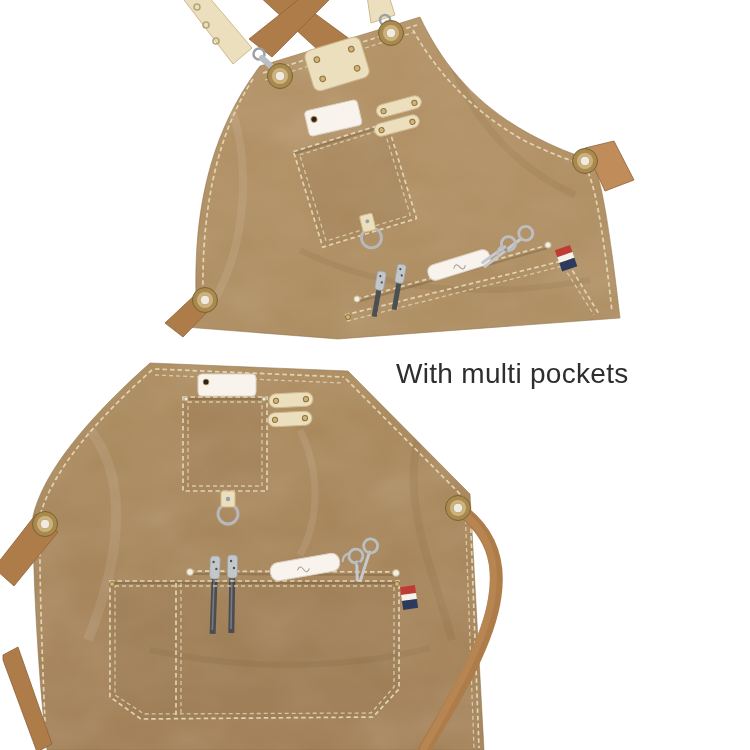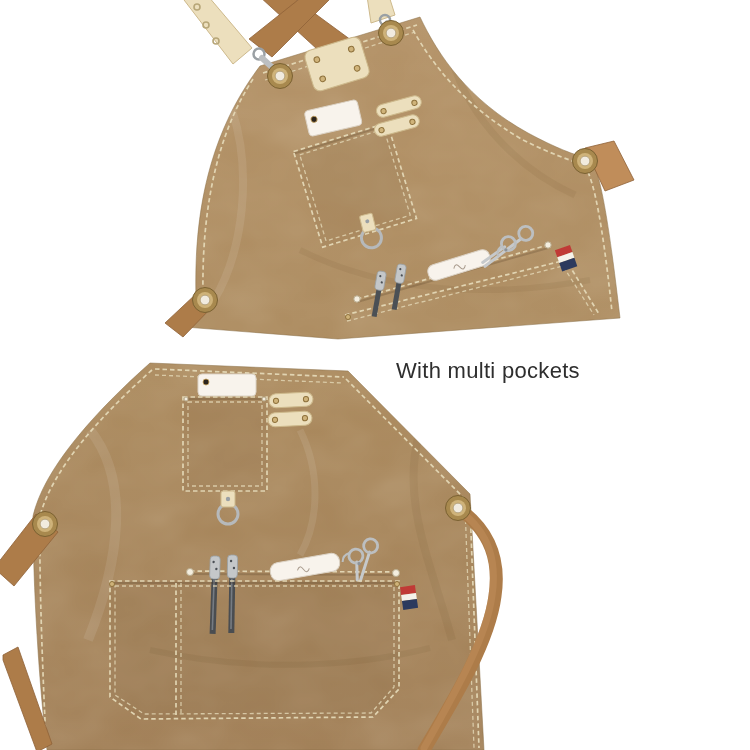--- a/index.html
+++ b/index.html
@@ -6,21 +6,21 @@
     --bg:#ffffff; --canvas:#ab8a5e; --canvas-hi:#b39166; --canvas-lo:#a17f57;
     --stitch:#e4d8b6; --strap:#ad7c49; --strap-lo:#8f6239; --strap-hi:#c08d5a;
     --cream:#ecdfbd; --cream-lo:#cdb98c; --metal:#bcbfc1; --metal-lo:#8d9297;
     --brass:#a8894e; --brass-hi:#cfb37a; --flag-red:#c03a36; --flag-navy:#2c3a5e;
     --white-warm:#f8f3ec; --ink:#2e2e2e;
   }
   html,body{margin:0;padding:0;background:var(--bg);}
   .stage{position:relative;width:750px;height:750px;background:var(--bg);overflow:hidden;
          font-family:"Liberation Sans",sans-serif;}
   .stage svg{position:absolute;left:0;top:0;}
-  .caption{position:absolute;left:396px;top:358px;width:300px;font-size:22px;
+  .caption{position:absolute;left:396px;top:358px;width:300px;font-size:28px;
            color:var(--ink);letter-spacing:.3px;font-weight:400;}
   
   .fabric{fill:url(#gFab);stroke:#86693f;stroke-opacity:.5;stroke-width:1;}
   .stitch{fill:none;stroke:var(--stitch);stroke-width:1.7;stroke-dasharray:4.5 3;opacity:.95;}
   .stitch2{fill:none;stroke:var(--stitch);stroke-width:1.3;stroke-dasharray:4 3;opacity:.8;}
   .pocketfill{fill:rgba(66,46,24,.05);stroke:none;}
   .shadowline{stroke:rgba(60,40,20,.20);stroke-width:2;fill:none;}
   .crease-d{stroke:rgba(90,60,30,.08);fill:none;}
   .crease-l{stroke:rgba(255,255,255,.09);fill:none;}
   .cream{fill:var(--cream);stroke:var(--cream-lo);stroke-width:1;}

